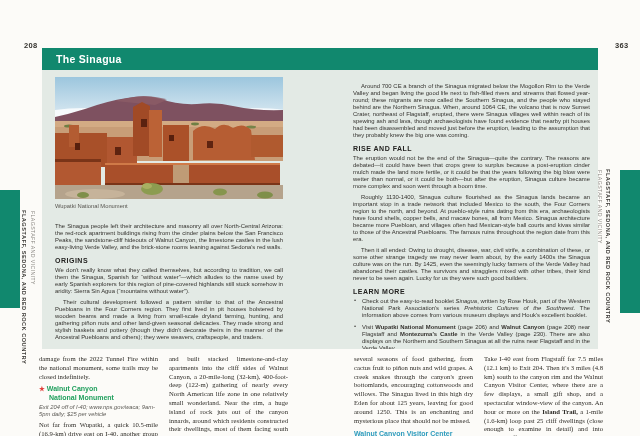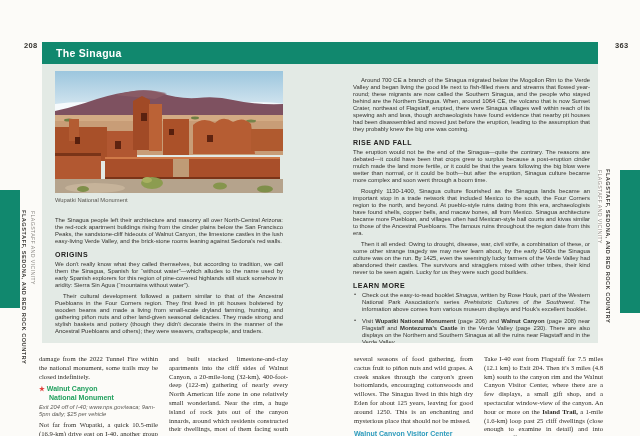--- a/index.html
+++ b/index.html
@@ -3,21 +3,21 @@
 <meta charset="utf-8">
 <style>
   html,body{margin:0;padding:0;background:#fcfbf8;}
   .spread{position:relative;width:640px;height:436px;background:var(--page_bg,#fcfbf8);overflow:hidden;
           font-family:"Liberation Sans",sans-serif;margin-top:28px;}
   .pagenum{position:absolute;top:13px;font:bold 7.5px "Liberation Sans",sans-serif;color:#35332f;letter-spacing:.3px;}
   .pagenum.pn-left{left:24px}
   .pagenum.pn-right{left:615px}
 
   
-  .topic-box{position:absolute;left:42px;top:14px;width:556px;height:301px;}
+  .topic-box{position:absolute;left:42px;top:20px;width:556px;height:301px;}
   .topic-header{height:22px;background:var(--teal,#11886e);display:flex;align-items:center;}
   .topic-title{color:#ffffff;font-weight:bold;font-size:10.5px;padding-left:14px;letter-spacing:.3px;}
   .topic-body{position:relative;height:279px;background:var(--box_bg,#e3eae5);overflow:hidden;}
   .topic-col{position:absolute;}
   .topic-col-left{left:13px;top:7px;width:228px;}
   .topic-col-right{left:311px;top:13px;width:237px;}
   .photo{display:block;width:228px;height:122px;}
   .caption{margin:4px 0 14px 0;font-size:5.8px;color:#57554f;}
   .bx{font-size:5.9px;line-height:7px;text-align:justify;color:#34322e;margin:0 0 4px 0;}
   .bx-head{font-size:7px;font-weight:bold;color:#232220;letter-spacing:.5px;margin:6px 0 3px 0;}

